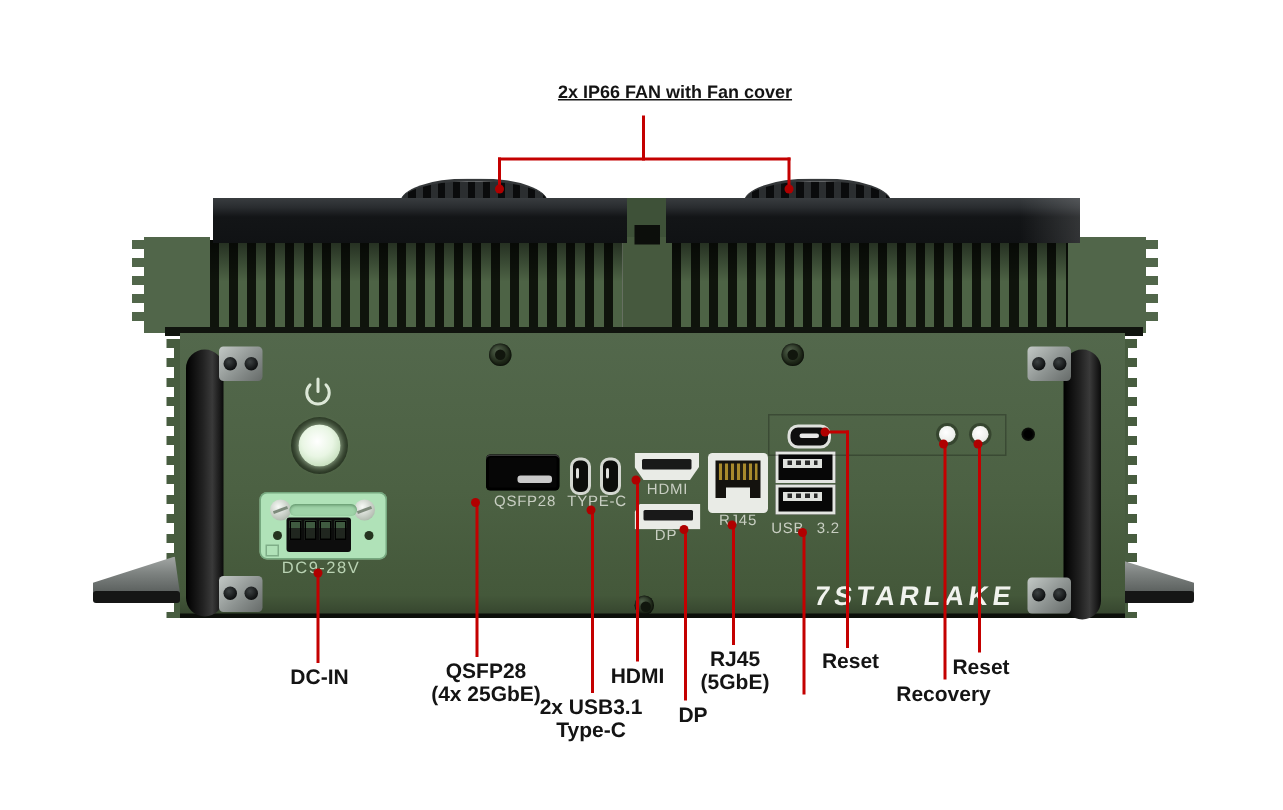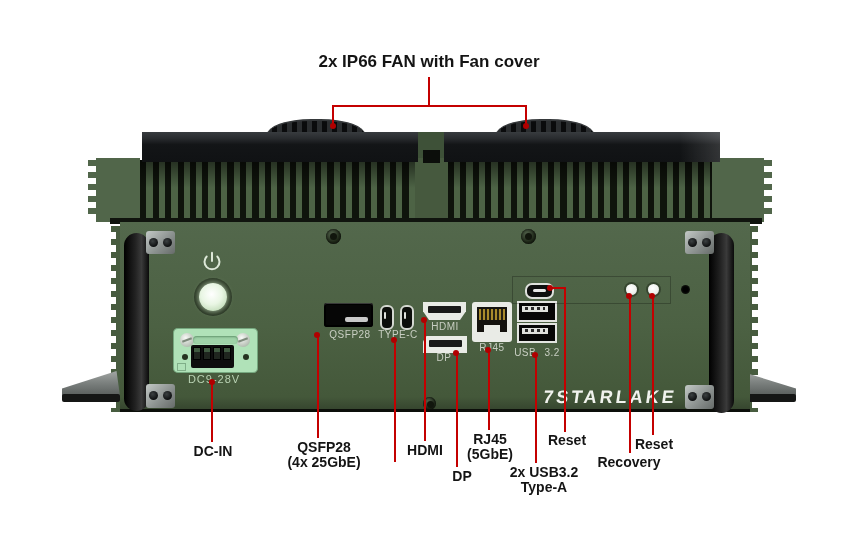--- a/index.html
+++ b/index.html
@@ -2,21 +2,21 @@
 <html><head>
 <meta charset="utf-8">
 <style>
   html,body{margin:0;padding:0;background:#fff;}
   #fig{position:relative;width:855px;height:540px;background:#ffffff;overflow:hidden;
        font-family:"Liberation Sans",sans-serif;}
 
   
   .albl{position:absolute;transform:translateX(-50%);font-weight:bold;font-size:14px;
         color:#141414;text-align:center;line-height:15px;white-space:nowrap;z-index:7;}
-  #ann-top{left:429px;top:54px;font-size:17px;}
+  #ann-top{left:450px;top:54px;font-size:12px;text-decoration:underline;}
   #ann-dcin{left:213px;top:444px;}
   #ann-qsfp{left:324px;top:440px;}
   #ann-usb31{left:394px;top:464px;}
   #ann-hdmi{left:425px;top:443px;}
   #ann-dp{left:462px;top:469px;}
   #ann-rj45{left:490px;top:432px;}
   #ann-usb32{left:544px;top:465px;}
   #ann-debug{left:567px;top:433px;}
   #ann-recovery{left:629px;top:455px;}
   #ann-reset{left:654px;top:437px;}
@@ -336,27 +336,27 @@
   <div class="dot" id="d-rec"></div>
   <div class="ln" id="l-rst"></div>
   <div class="dot" id="d-rst"></div>
 
   <div class="albl" id="ann-top">2x IP66 FAN with Fan cover</div>
   <div class="albl" id="ann-dcin">DC-IN</div>
   <div class="albl" id="ann-qsfp">
     <div>QSFP28</div>
     <div>(4x 25GbE)</div>
   </div>
+  <div class="albl" id="ann-usb31">
+    <div>2x USB3.1</div>
+    <div>Type-C</div>
+  </div>
   <div class="albl" id="ann-hdmi">HDMI</div>
   <div class="albl" id="ann-dp">DP</div>
   <div class="albl" id="ann-rj45">
     <div>RJ45</div>
     <div>(5GbE)</div>
   </div>
-  <div class="albl" id="ann-usb32">
-    <div>2x USB3.2</div>
-    <div>Type-A</div>
-  </div>
   <div class="albl" id="ann-debug">Reset</div>
   <div class="albl" id="ann-recovery">Recovery</div>
   <div class="albl" id="ann-reset">Reset</div>
 
 </div>
 
 </body></html>

